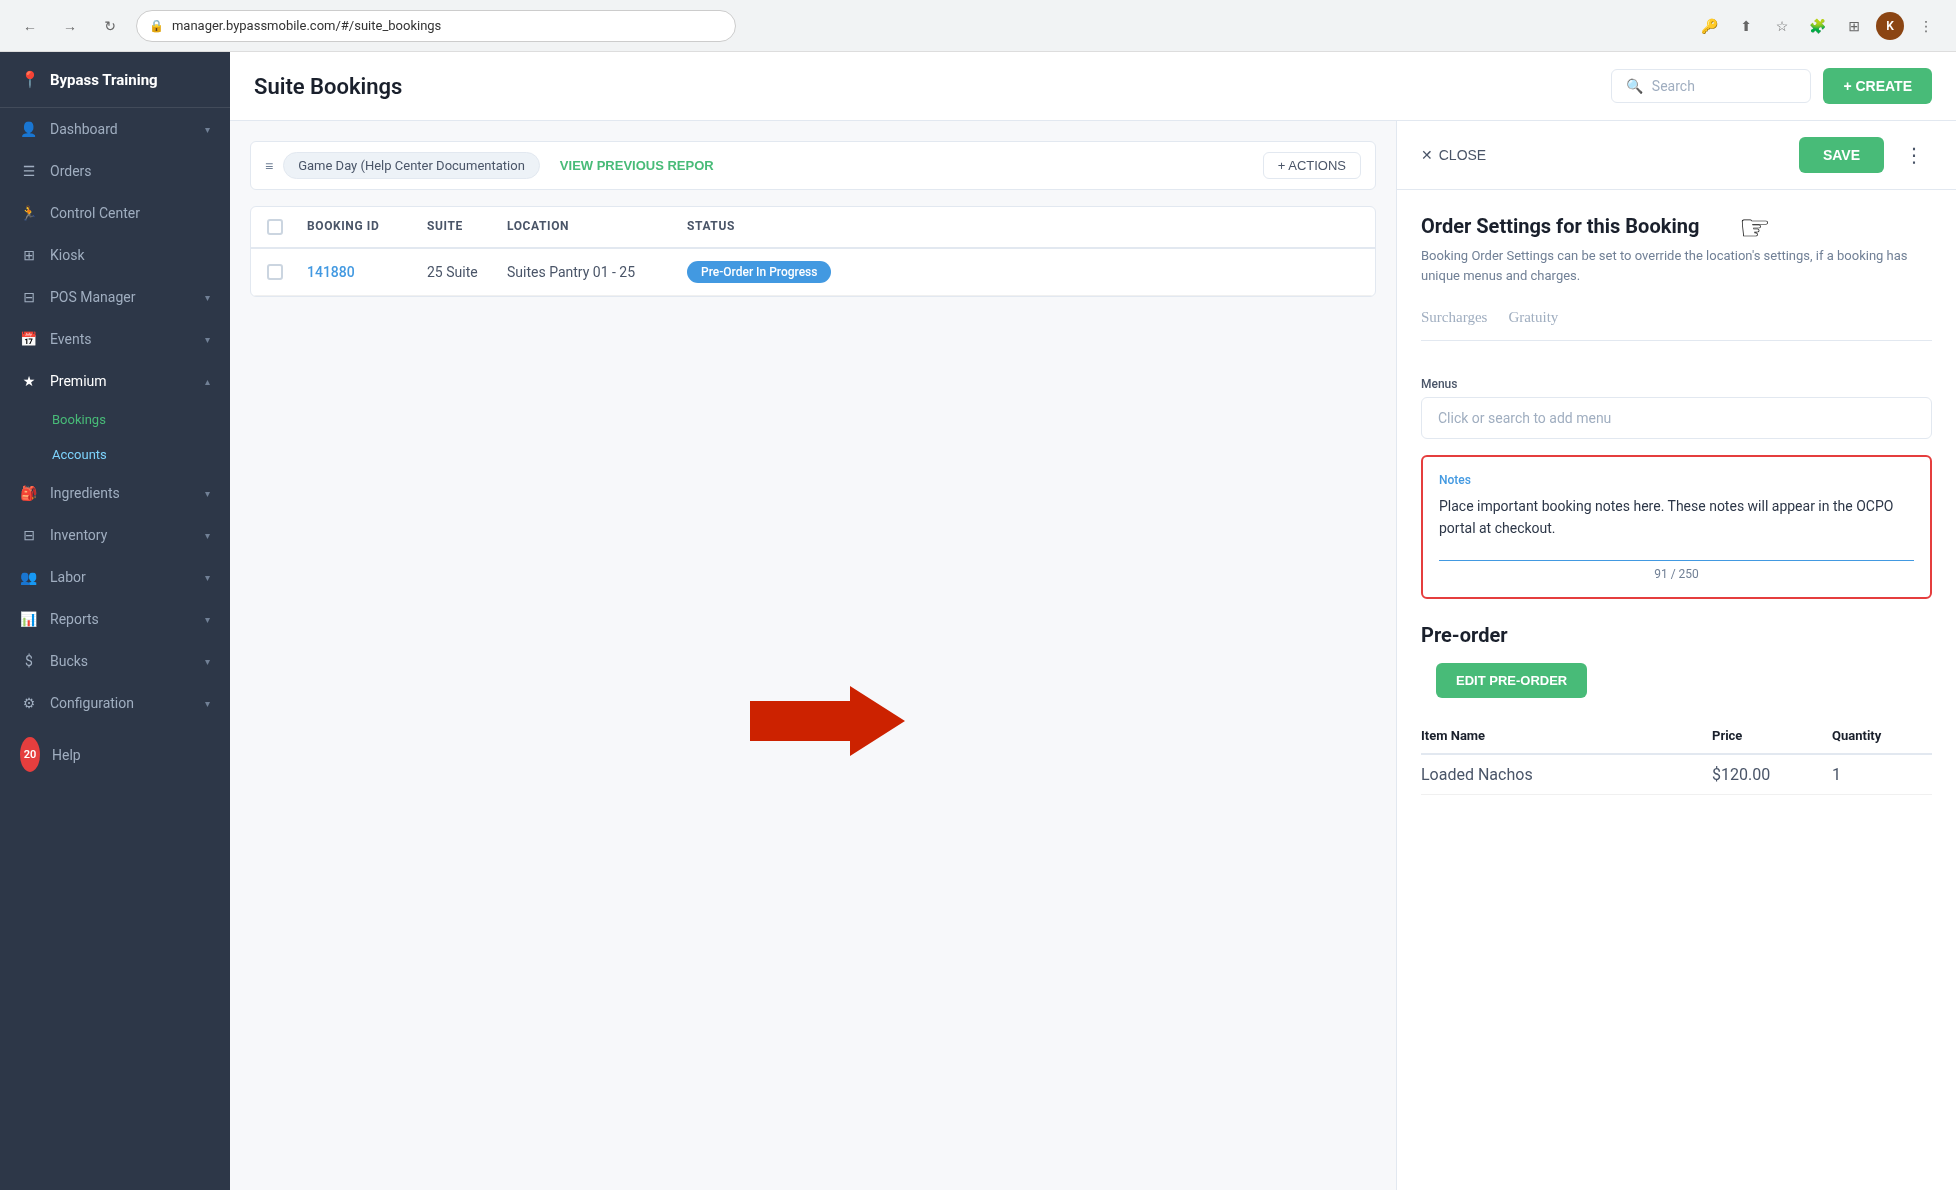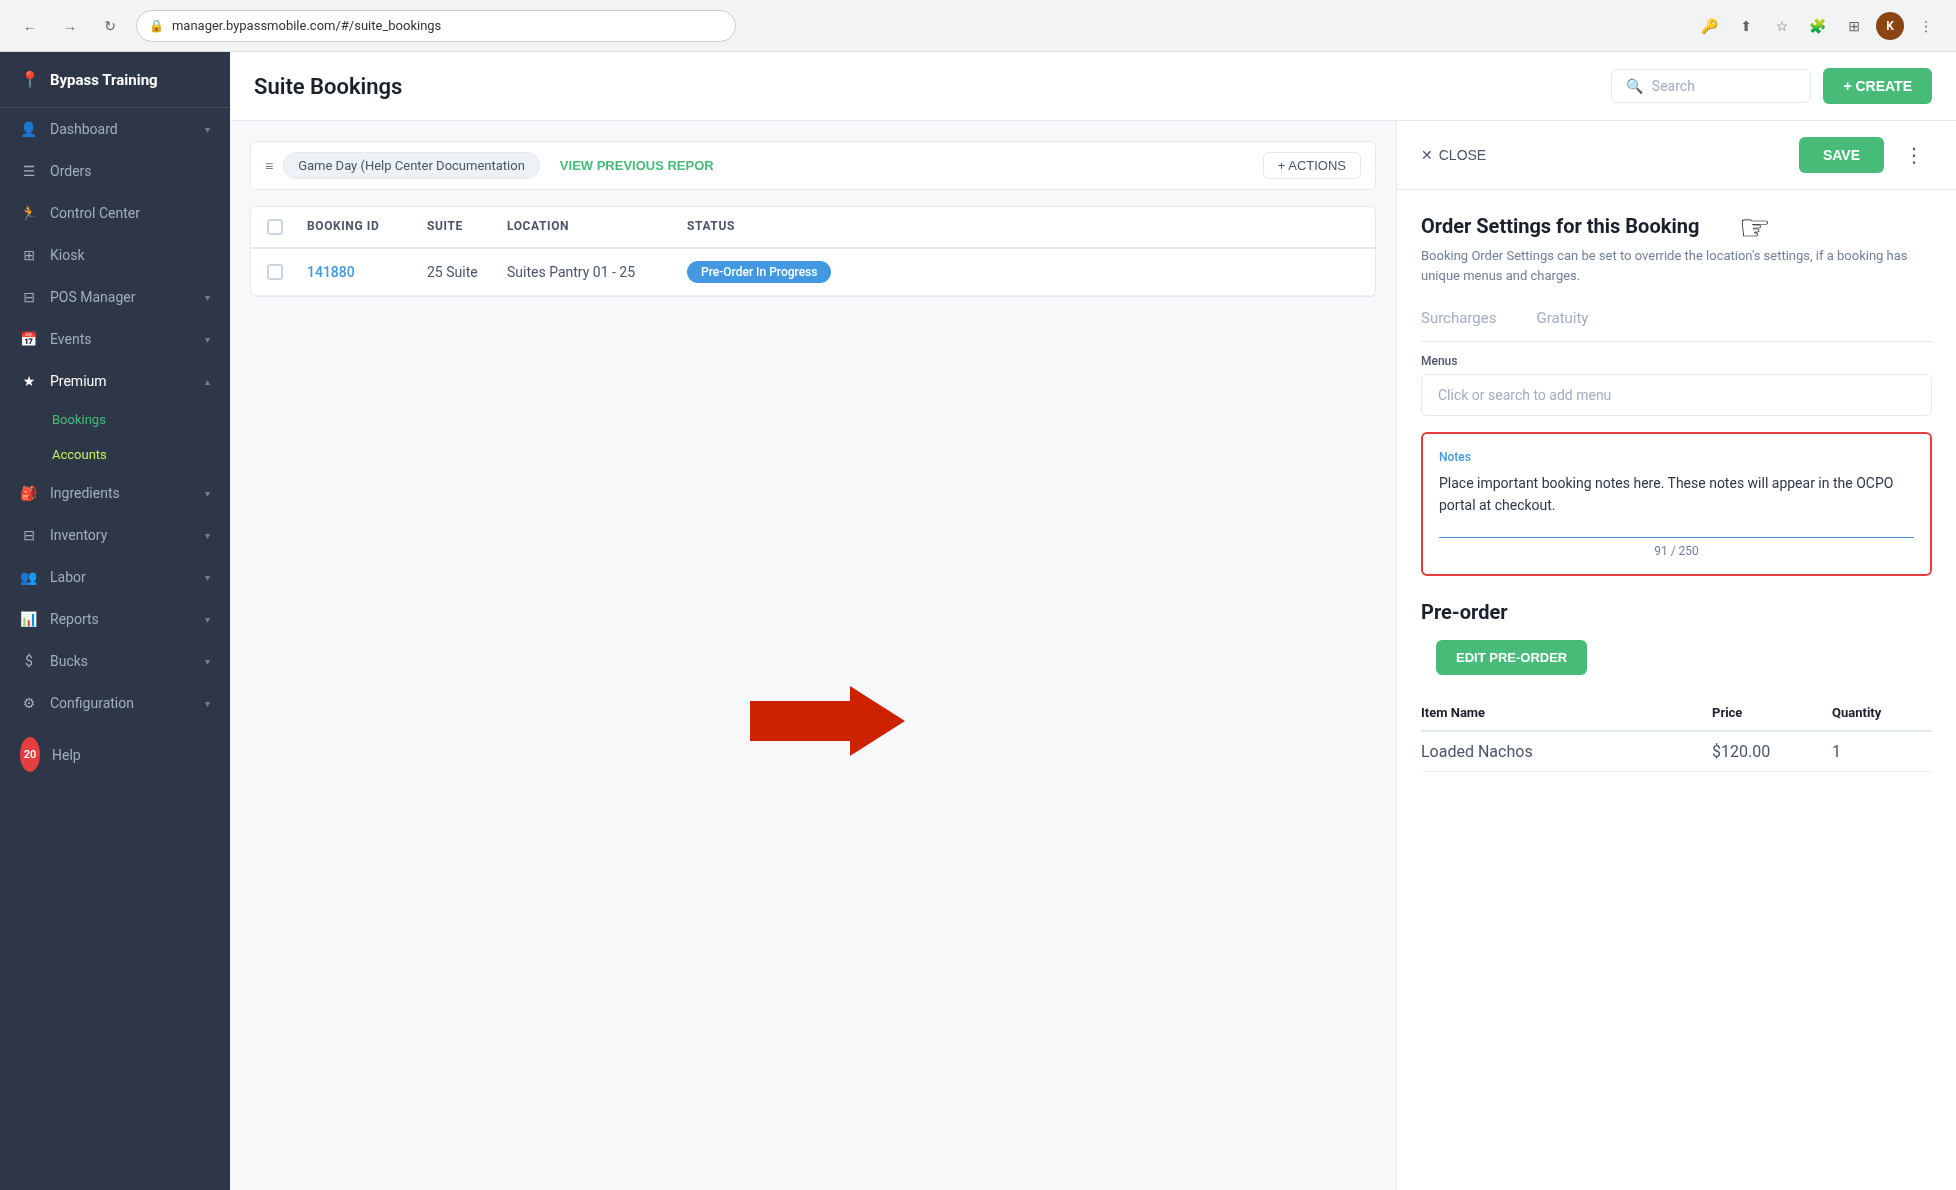--- a/index.html
+++ b/index.html
@@ -82,21 +82,21 @@
       color: #a0aec0;
       transition: background 0.15s;
     }
     .sidebar-nav-item.active { color: white; }
     .sidebar-nav-item-left { display: flex; align-items: center; gap: 12px; }
     .sidebar-nav-icon { font-size: 14px; width: 18px; text-align: center; }
     .sidebar-chevron { font-size: 10px; color: #718096; }
     .sidebar-sub-item {
       padding: 10px 20px 10px 52px;
       font-size: 13px;
-      color: #bef264;
+      color: #7dd3fc;
       cursor: pointer;
     }
     .sidebar-sub-item.active { color: #48bb78; }
     .help-badge {
       background: #e53e3e;
       color: white;
       border-radius: 50%;
       width: 20px; height: 35px;
       display: flex; align-items: center; justify-content: center;
       font-size: 11px;
@@ -293,23 +293,24 @@
       padding: 4px 8px;
     }
 
     
     .panel-body { padding: 24px; flex: 1; }
     .panel-section-title { font-size: 20px; font-weight: 700; color: #1a202c; margin-bottom: 8px; }
     .panel-section-desc { font-size: 13px; color: #718096; margin-bottom: 24px; line-height: 1.5; }
 
     .settings-tabs {
       display: flex;
-      gap: 40px;
+      gap: 21px;
       border-bottom: 1px solid #e2e8f0;
-      margin-bottom: 12px;
+      margin-bottom: 36px;
+      font-family: Liberation Serif, serif;
     }
     .settings-tab {
       font-size: 15px;
       color: #a0aec0;
       padding-bottom: 12px;
       cursor: pointer;
       border-bottom: 2px solid transparent;
     }
 
     .menu-search {

